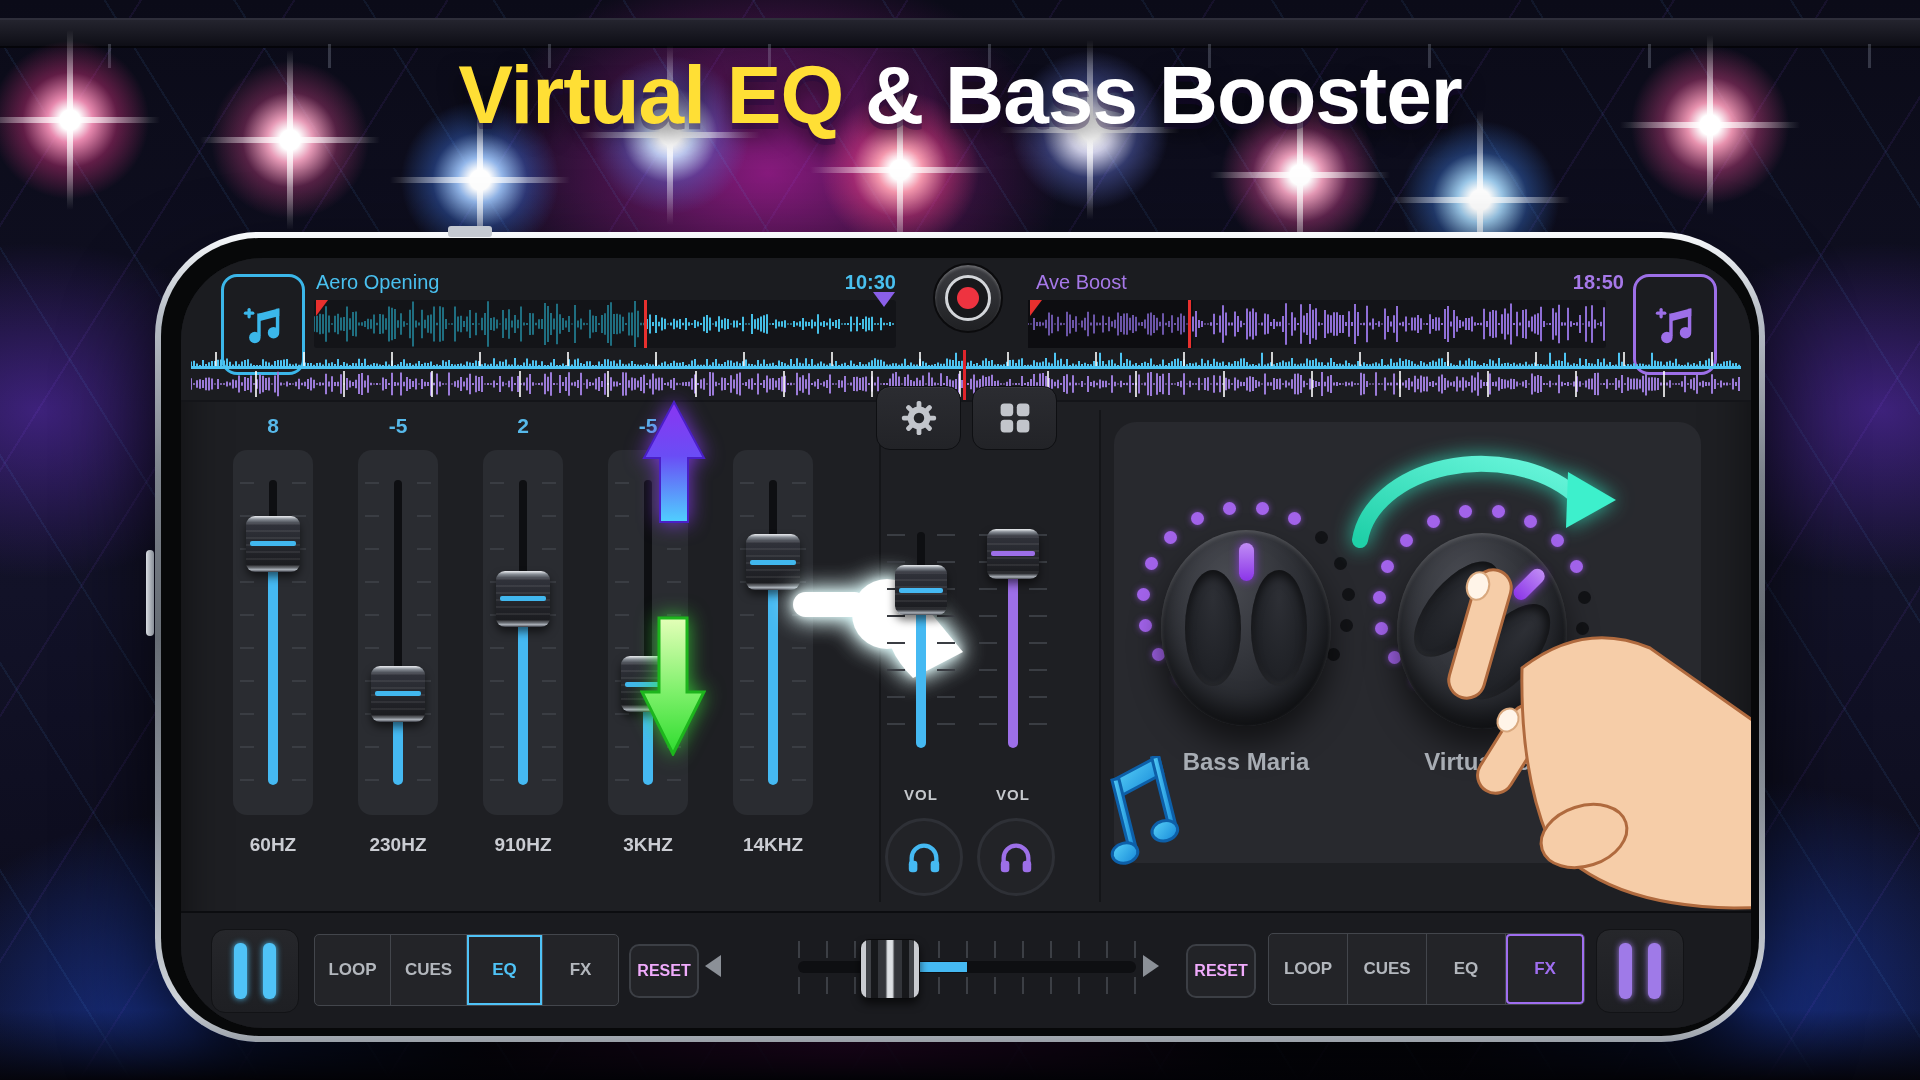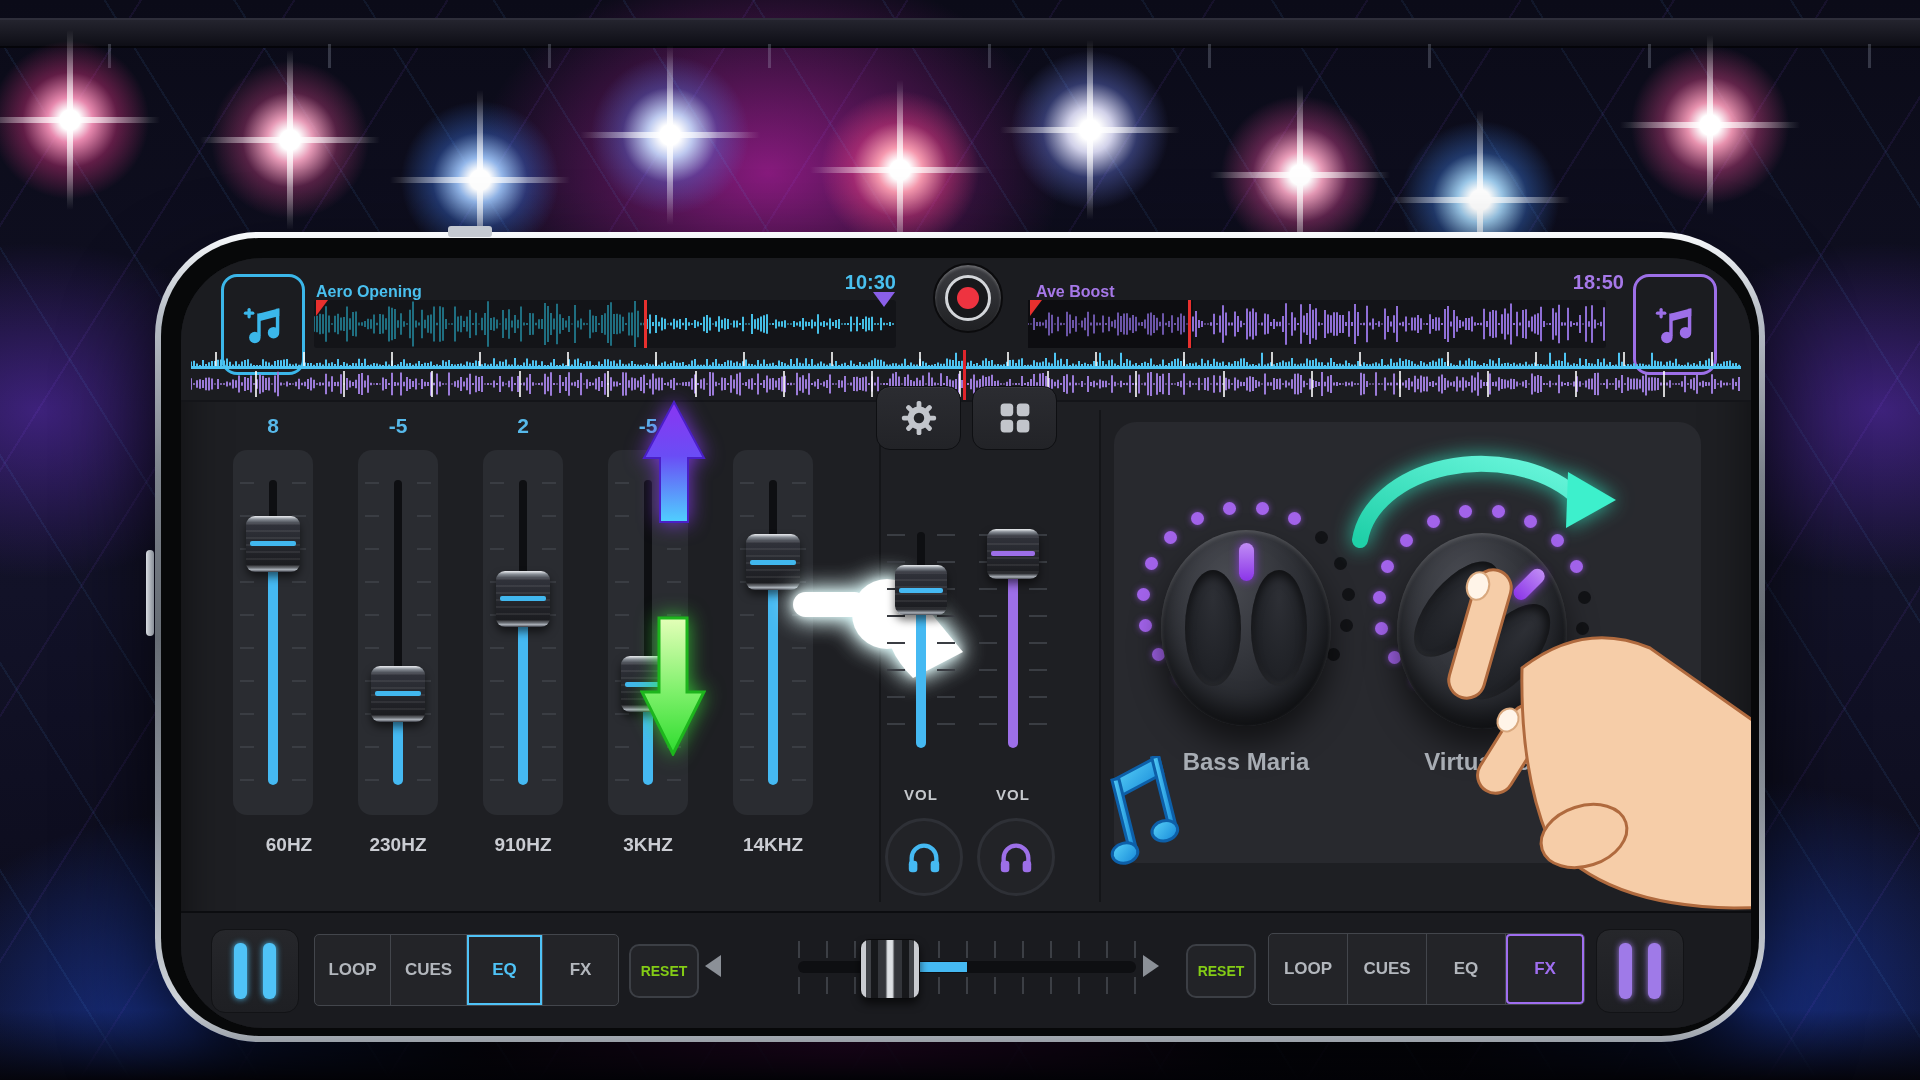--- a/index.html
+++ b/index.html
@@ -47,21 +47,21 @@
   .side-btn{position:absolute;left:-9px;top:318px;width:8px;height:86px;border-radius:4px;
     background:linear-gradient(90deg,#d8dce2,#878d96);}
   .screen{position:absolute;left:20px;top:20px;width:1570px;height:770px;border-radius:82px;
     background:#1e1f23;overflow:hidden;box-shadow:inset 0 0 46px rgba(0,0,0,.55);}
   .topbar{position:absolute;left:0;top:0;right:0;height:142px;background:#1b1c20;border-bottom:1px solid #101114;}
   
   .libbtn{position:absolute;width:78px;height:95px;border-radius:16px;background:#1b1c20;
     display:flex;align-items:center;justify-content:center;}
   .libbtn.a{left:40px;top:16px;border:3px solid #3bb7ea;}
   .libbtn.b{left:1452px;top:16px;border:3px solid #9d6fe8;}
-  .track-title{position:absolute;top:25px;font-size:16px;font-weight:bold;}
+  .track-title{position:absolute;top:13px;font-size:20px;font-weight:normal;}
   .t-a{left:135px;color:#49c0ef;}
   .t-b{left:855px;color:#a678e8;}
   .track-time{position:absolute;top:13px;width:80px;font-size:20px;font-weight:bold;text-align:right;}
   .tt-a{left:635px;color:#49c0ef;}
   .tt-b{left:1363px;color:#a678e8;}
   .deckwave{position:absolute;top:42px;height:48px;background:#131418;border-radius:3px;}
   .dw-a{left:133px;width:582px;}
   .dw-b{left:847px;width:578px;}
   .dw-b .darkbox{position:absolute;left:0;top:0;width:165px;height:48px;background:#0d0d11;}
   .wave{position:absolute;inset:0;}
@@ -144,21 +144,21 @@
   .pbar{width:13px;height:56px;border-radius:6px;background:var(--c);box-shadow:0 0 6px var(--c);}
   .modegroup{position:absolute;display:flex;height:70px;border:1px solid #43464c;border-radius:5px;
     background:#232428;overflow:hidden;}
   .modecell{display:flex;align-items:center;justify-content:center;
     font-size:17px;font-weight:bold;color:#b3b7bd;border-right:1px solid #43464c;}
   .modecell:last-child{border-right:none;}
   .mg-l .modecell{width:75px;} .mg-r .modecell{width:78px;}
   .modecell.act-c{color:#4fc3f7;box-shadow:inset 0 0 0 2px #4fc3f7;}
   .modecell.act-p{color:#9f6ef0;box-shadow:inset 0 0 0 2px #9f6ef0;border-radius:4px;}
   .resetbtn{position:absolute;width:66px;height:50px;border:2px solid #3c3f45;border-radius:10px;
-    background:#222327;color:#84cc16;font-size:14px;font-weight:bold;
+    background:#222327;color:#f0abfc;font-size:16px;font-weight:bold;
     display:flex;align-items:center;justify-content:center;}
   .xarrow{position:absolute;width:0;height:0;border-top:11px solid transparent;border-bottom:11px solid transparent;}
   .xa-l{border-right:16px solid #8b9097;}
   .xa-r{border-left:16px solid #8b9097;}
   .xticks{position:absolute;left:617px;width:338px;height:17px;
     background:repeating-linear-gradient(90deg,#3c3f45 0 2px,transparent 2px 28px);}
   .xtrack{position:absolute;left:617px;top:703px;width:338px;height:12px;border-radius:6px;background:#0e0f12;}
   .xfill{position:absolute;top:704px;height:10px;background:#45b9f2;}
   .xknob{position:absolute;top:681px;width:58px;height:58px;border-radius:9px;border:1px solid #0a0a0c;
     background:linear-gradient(90deg,#caccd1 0 8%,#3f4146 8% 18%,#17181b 18% 30%,#33353a 30% 42%,#dde0e4 46% 54%,#33353a 58% 70%,#17181b 70% 82%,#3f4146 82% 92%,#caccd1 92% 100%);
@@ -218,20 +218,23 @@
       <div class="beamv"></div>
       <div class="beamh"></div>
     </div>
   <div class="light" style="left:1630px;top:45px;--c1:rgba(255,160,190,.9);--c2:rgba(255,80,160,.35)">
       <div class="core"></div>
       <div class="beamv"></div>
       <div class="beamh"></div>
     </div>
   <div class="floor"></div>
 
+  <div class="headline">
+    <span class="yel">Virtual EQ</span><span class="wht"> &amp; Bass Booster</span>
+  </div>
 
   <div class="phone">
     <div class="frame-tab"></div>
     <div class="side-btn"></div>
     <div class="bezel">
       <div class="screen">
 
         <div class="topbar"></div>
 
         <div class="libbtn a">
@@ -387,21 +390,21 @@
             <div class="vhandle handle" style="top: 206.35px;"></div>
           </div>
         <div class="eq-slider" style="left:552px">
             <div class="ticks tl"></div>
             <div class="ticks tr"></div>
             <div class="vtrack track"></div>
             <div class="vfill fill" style="top: 112.35px; height: 222.65px;"></div>
             <div class="vhandle handle" style="top: 84.35px;"></div>
           </div>
 
-        <div class="eq-freq" style="left:68px">60HZ</div>
+        <div class="eq-freq" style="left:52px">60HZ</div>
         <div class="eq-freq" style="left:177px">230HZ</div>
         <div class="eq-freq" style="left:302px">910HZ</div>
         <div class="eq-freq" style="left:427px">3KHZ</div>
         <div class="eq-freq" style="left:552px">14KHZ</div>
 
         <svg class="uparrow" style="position:absolute;left:461px;top:142px" width="64" height="124" viewBox="0 0 64 124">
           <defs>
               <linearGradient id="ug" x1="0" y1="0" x2="0" y2="1">
             <stop offset="0" stop-color="#8a35f2"></stop>
                 <stop offset=".45" stop-color="#6a4df5"></stop>

